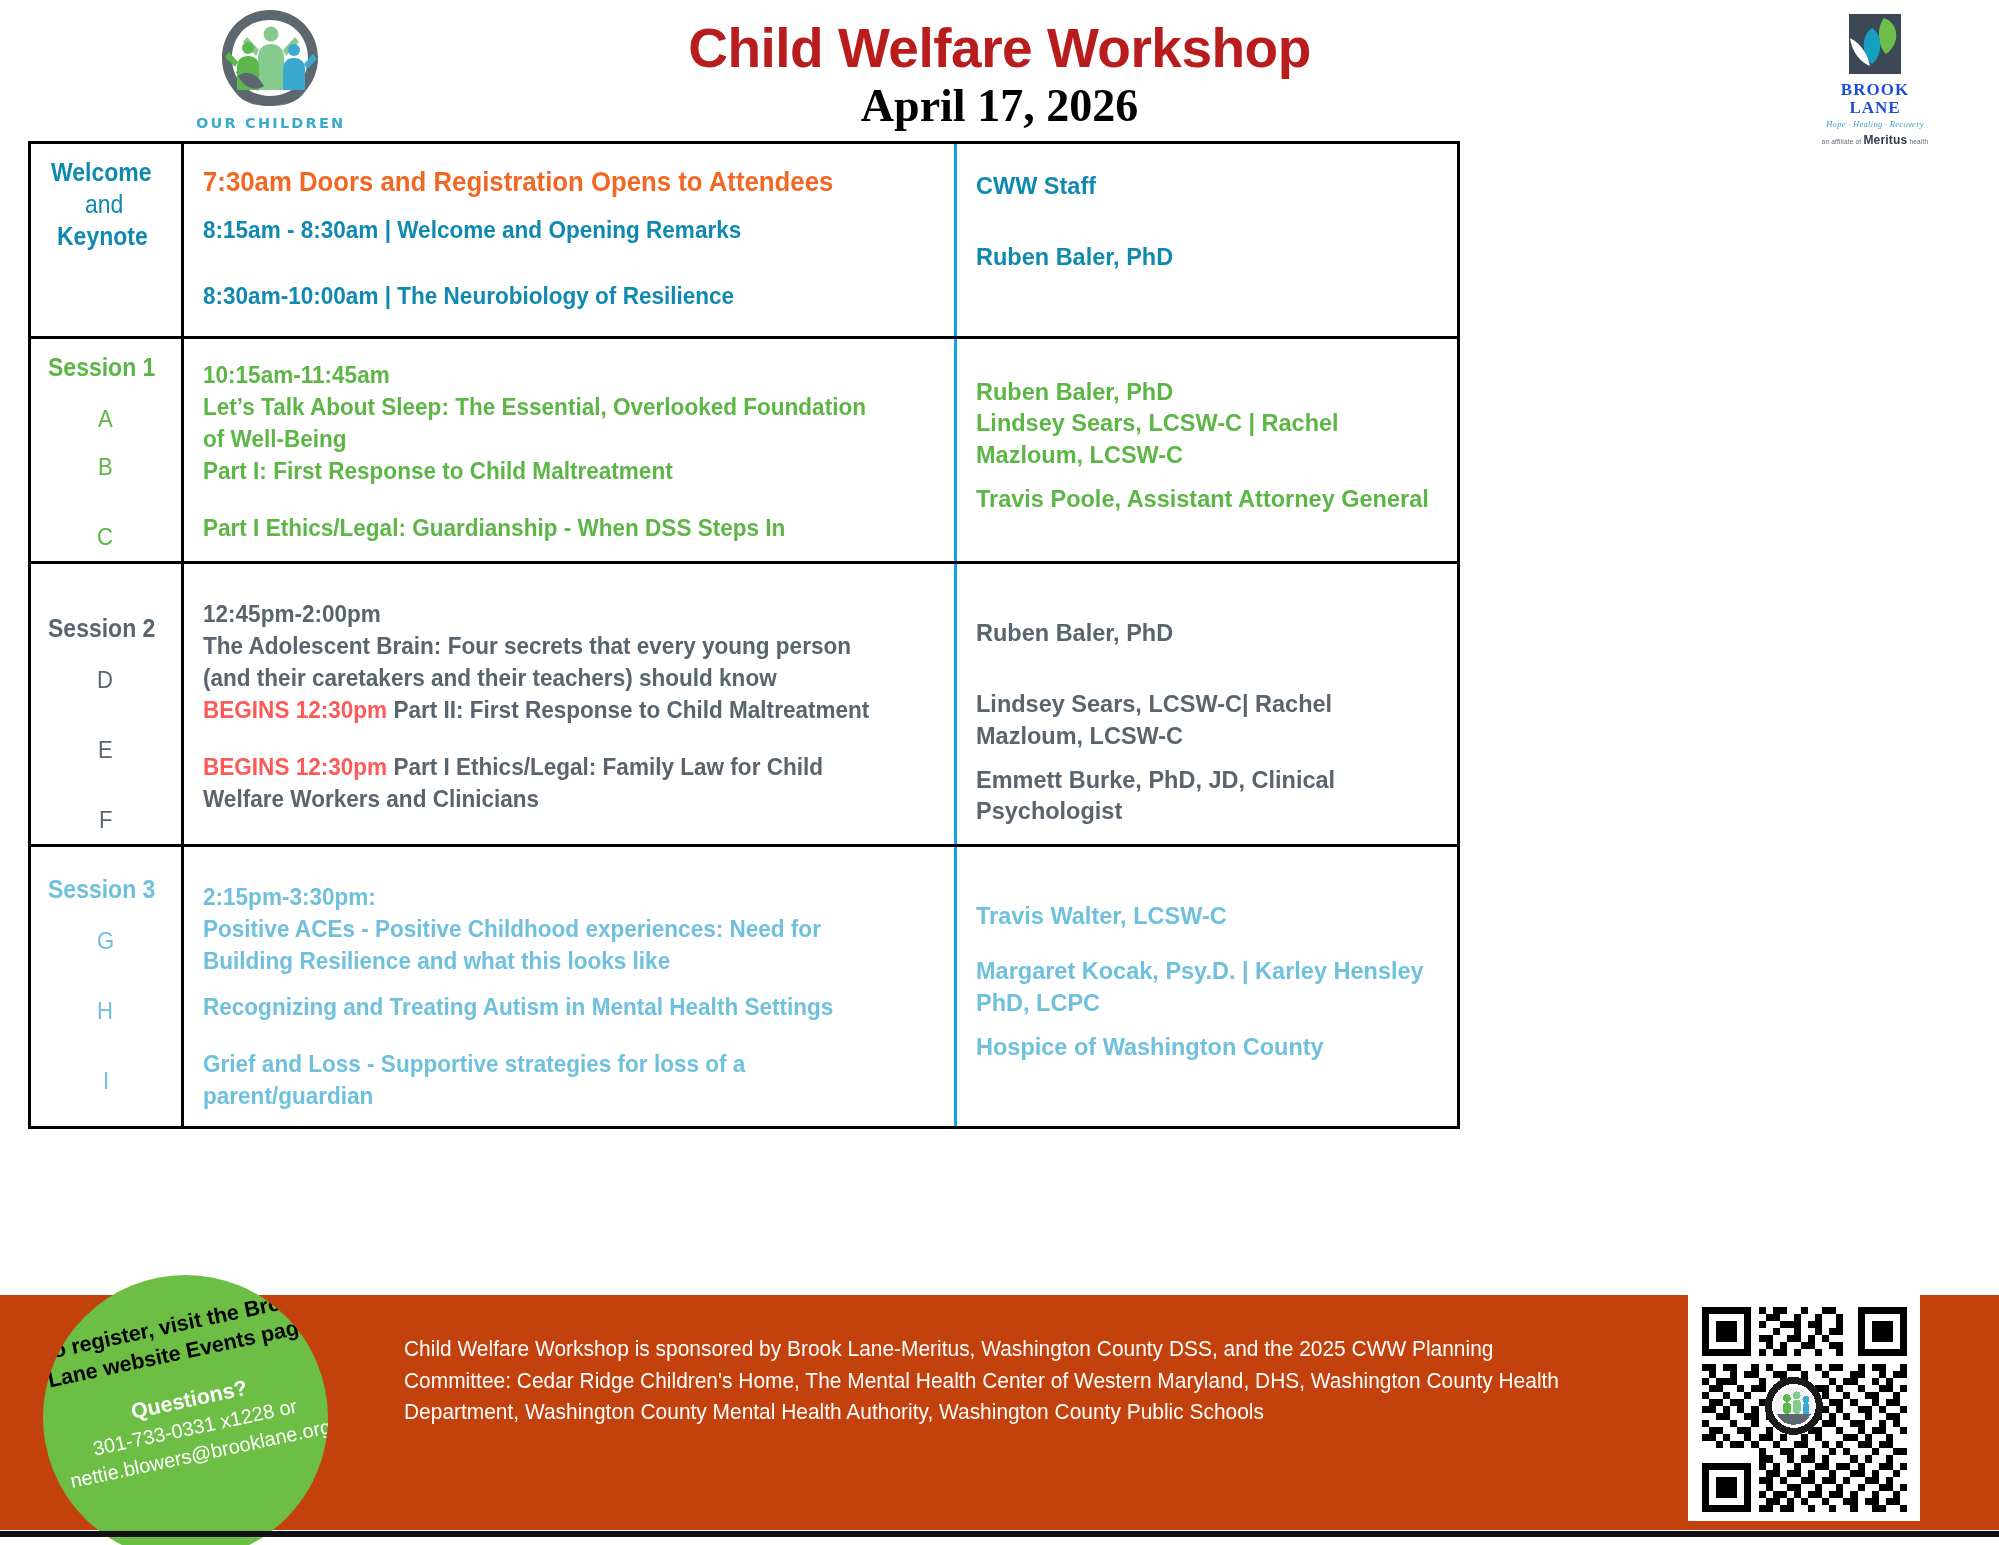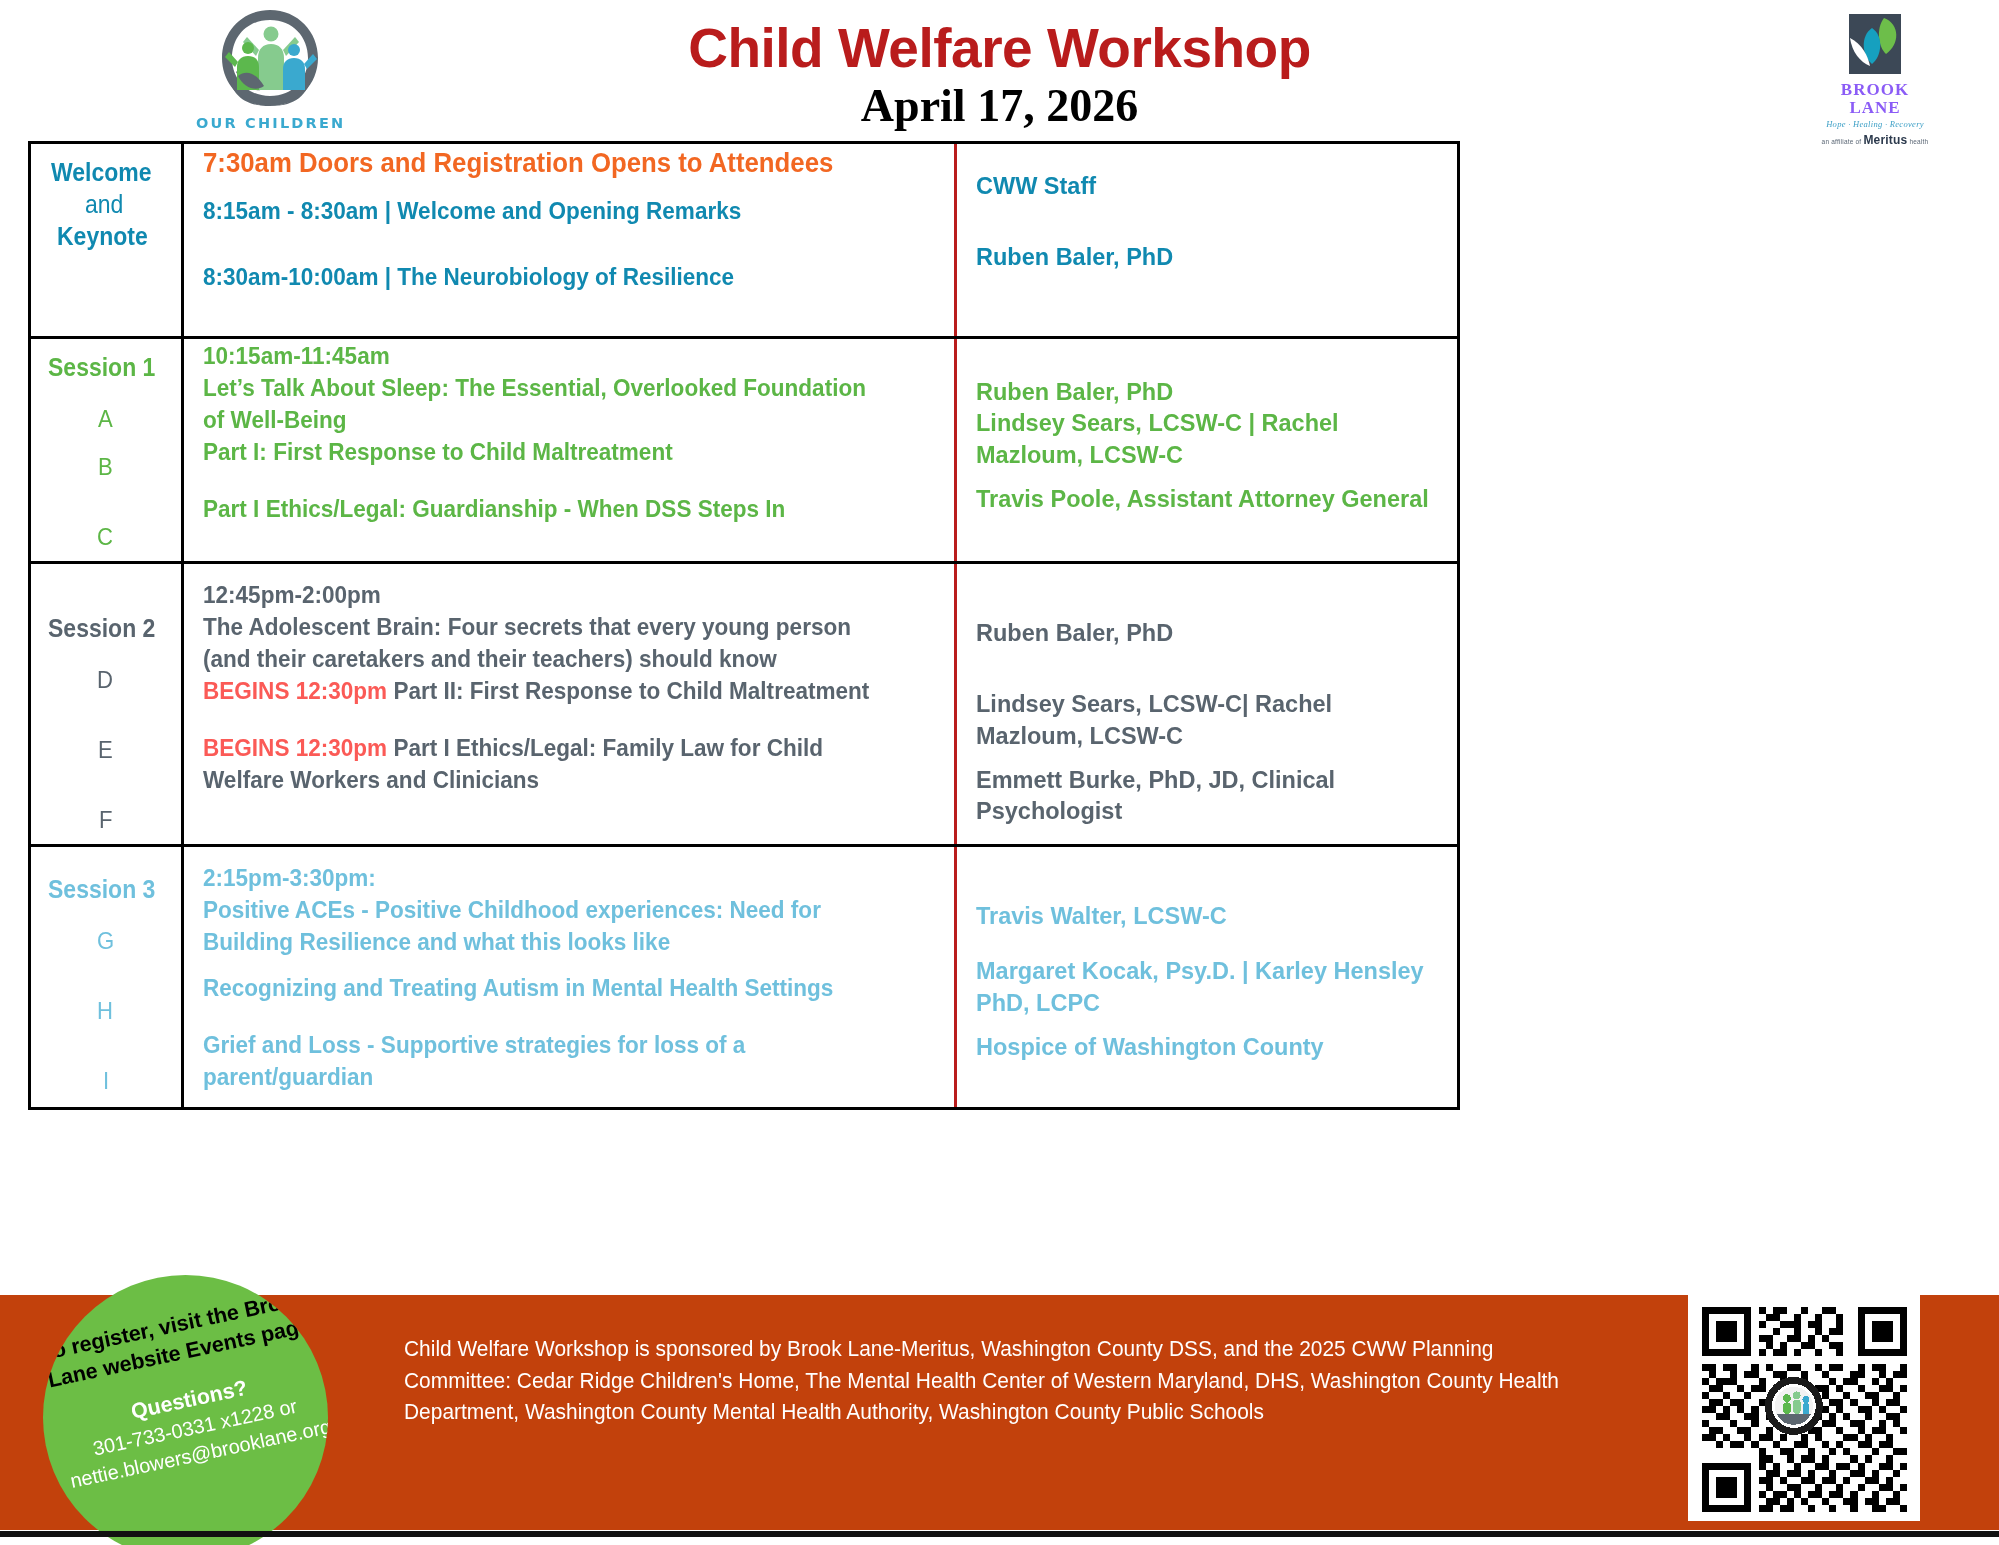--- a/index.html
+++ b/index.html
@@ -30,21 +30,21 @@
     line-height:1.05;
   }
   .title-sub{
     font-family:"Liberation Serif", serif;
     font-size:46px;font-weight:700;color:#000000;line-height:1.15;margin-top:2px;
   }
   .logo-bl{position:absolute;right:34px;top:14px;width:180px;text-align:center;}
   .logo-bl .sq{width:74px;height:66px;margin:0 auto;display:block;}
   .logo-bl .name{
     font-family:"Liberation Serif", serif;
-    font-size:17px;font-weight:700;color:#8b5cf6;letter-spacing:1px;
+    font-size:17px;font-weight:700;color:#1d4ed8;letter-spacing:1px;
     line-height:1.02;margin-top:1px;
   }
   .logo-bl .tag{
     font-family:Liberation Serif, serif;font-style:italic;
     font-size:8.5px;color:#3c9fc6;letter-spacing:.3px;margin-top:2px;
   }
   .logo-bl .aff{
     font-size:6.5px;color:#5a6674;margin-top:4px;letter-spacing:.2px;
   }
   .logo-bl .aff b{color:#2c3a4d;font-size:12px;}
@@ -54,22 +54,22 @@
     position:absolute;left:28px;top:141px;width:1432px;
     border:3px solid #000;box-sizing:border-box;background:#fff;
   }
   .row{display:flex;border-bottom:3px solid #000;}
   .row:last-child{border-bottom:none;}
   .c-label{
     width:153px;flex:0 0 153px;border-right:3px solid #000;
     box-sizing:border-box;padding:12px 6px 12px 6px;text-align:center;
   }
   .c-body{
-    flex:1 1 auto;border-right:3px solid #b91c1c;box-sizing:border-box;
-    padding:1px 18px 14px 19px;min-width:0;
+    flex:1 1 auto;border-right:3px solid #0ea5e9;box-sizing:border-box;
+    padding:20px 18px 14px 19px;min-width:0;
   }
   .c-pres{
     width:500px;flex:0 0 500px;box-sizing:border-box;padding:14px 14px 14px 19px;
   }
 
   
   .cond{font-family:"Liberation Sans", sans-serif;transform:scaleX(.92);transform-origin:left center;}
 
   .lbl-main{font-size:25px;font-weight:700;line-height:1.28;}
   .lbl-sub{font-size:25px;font-weight:400;line-height:1.28;}

